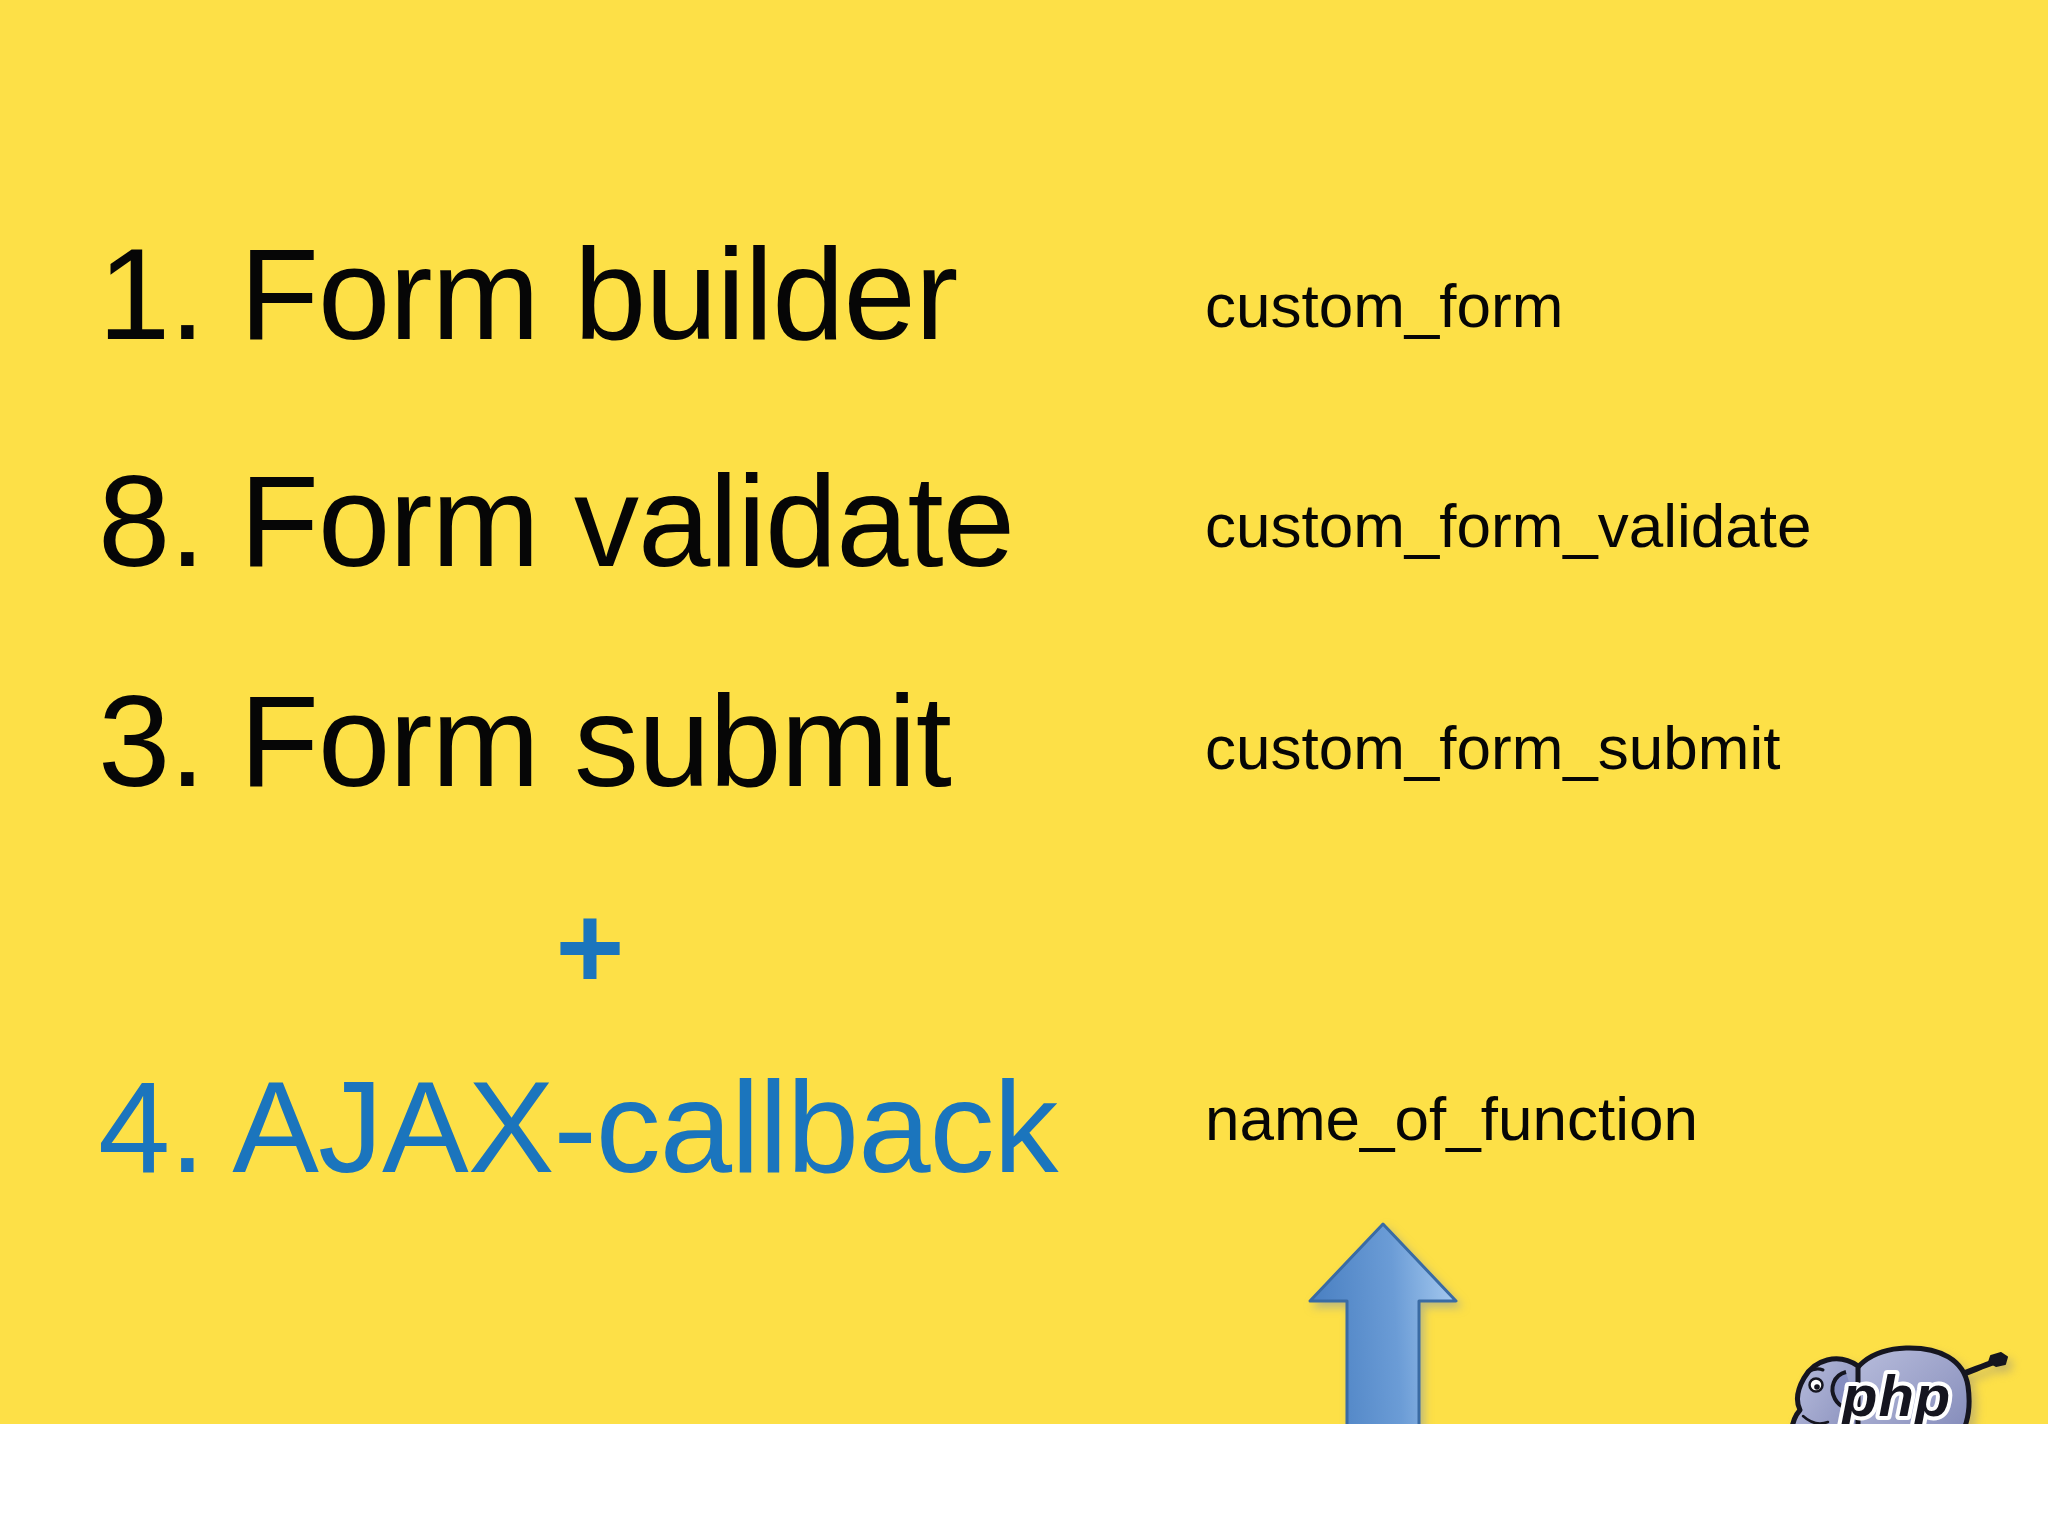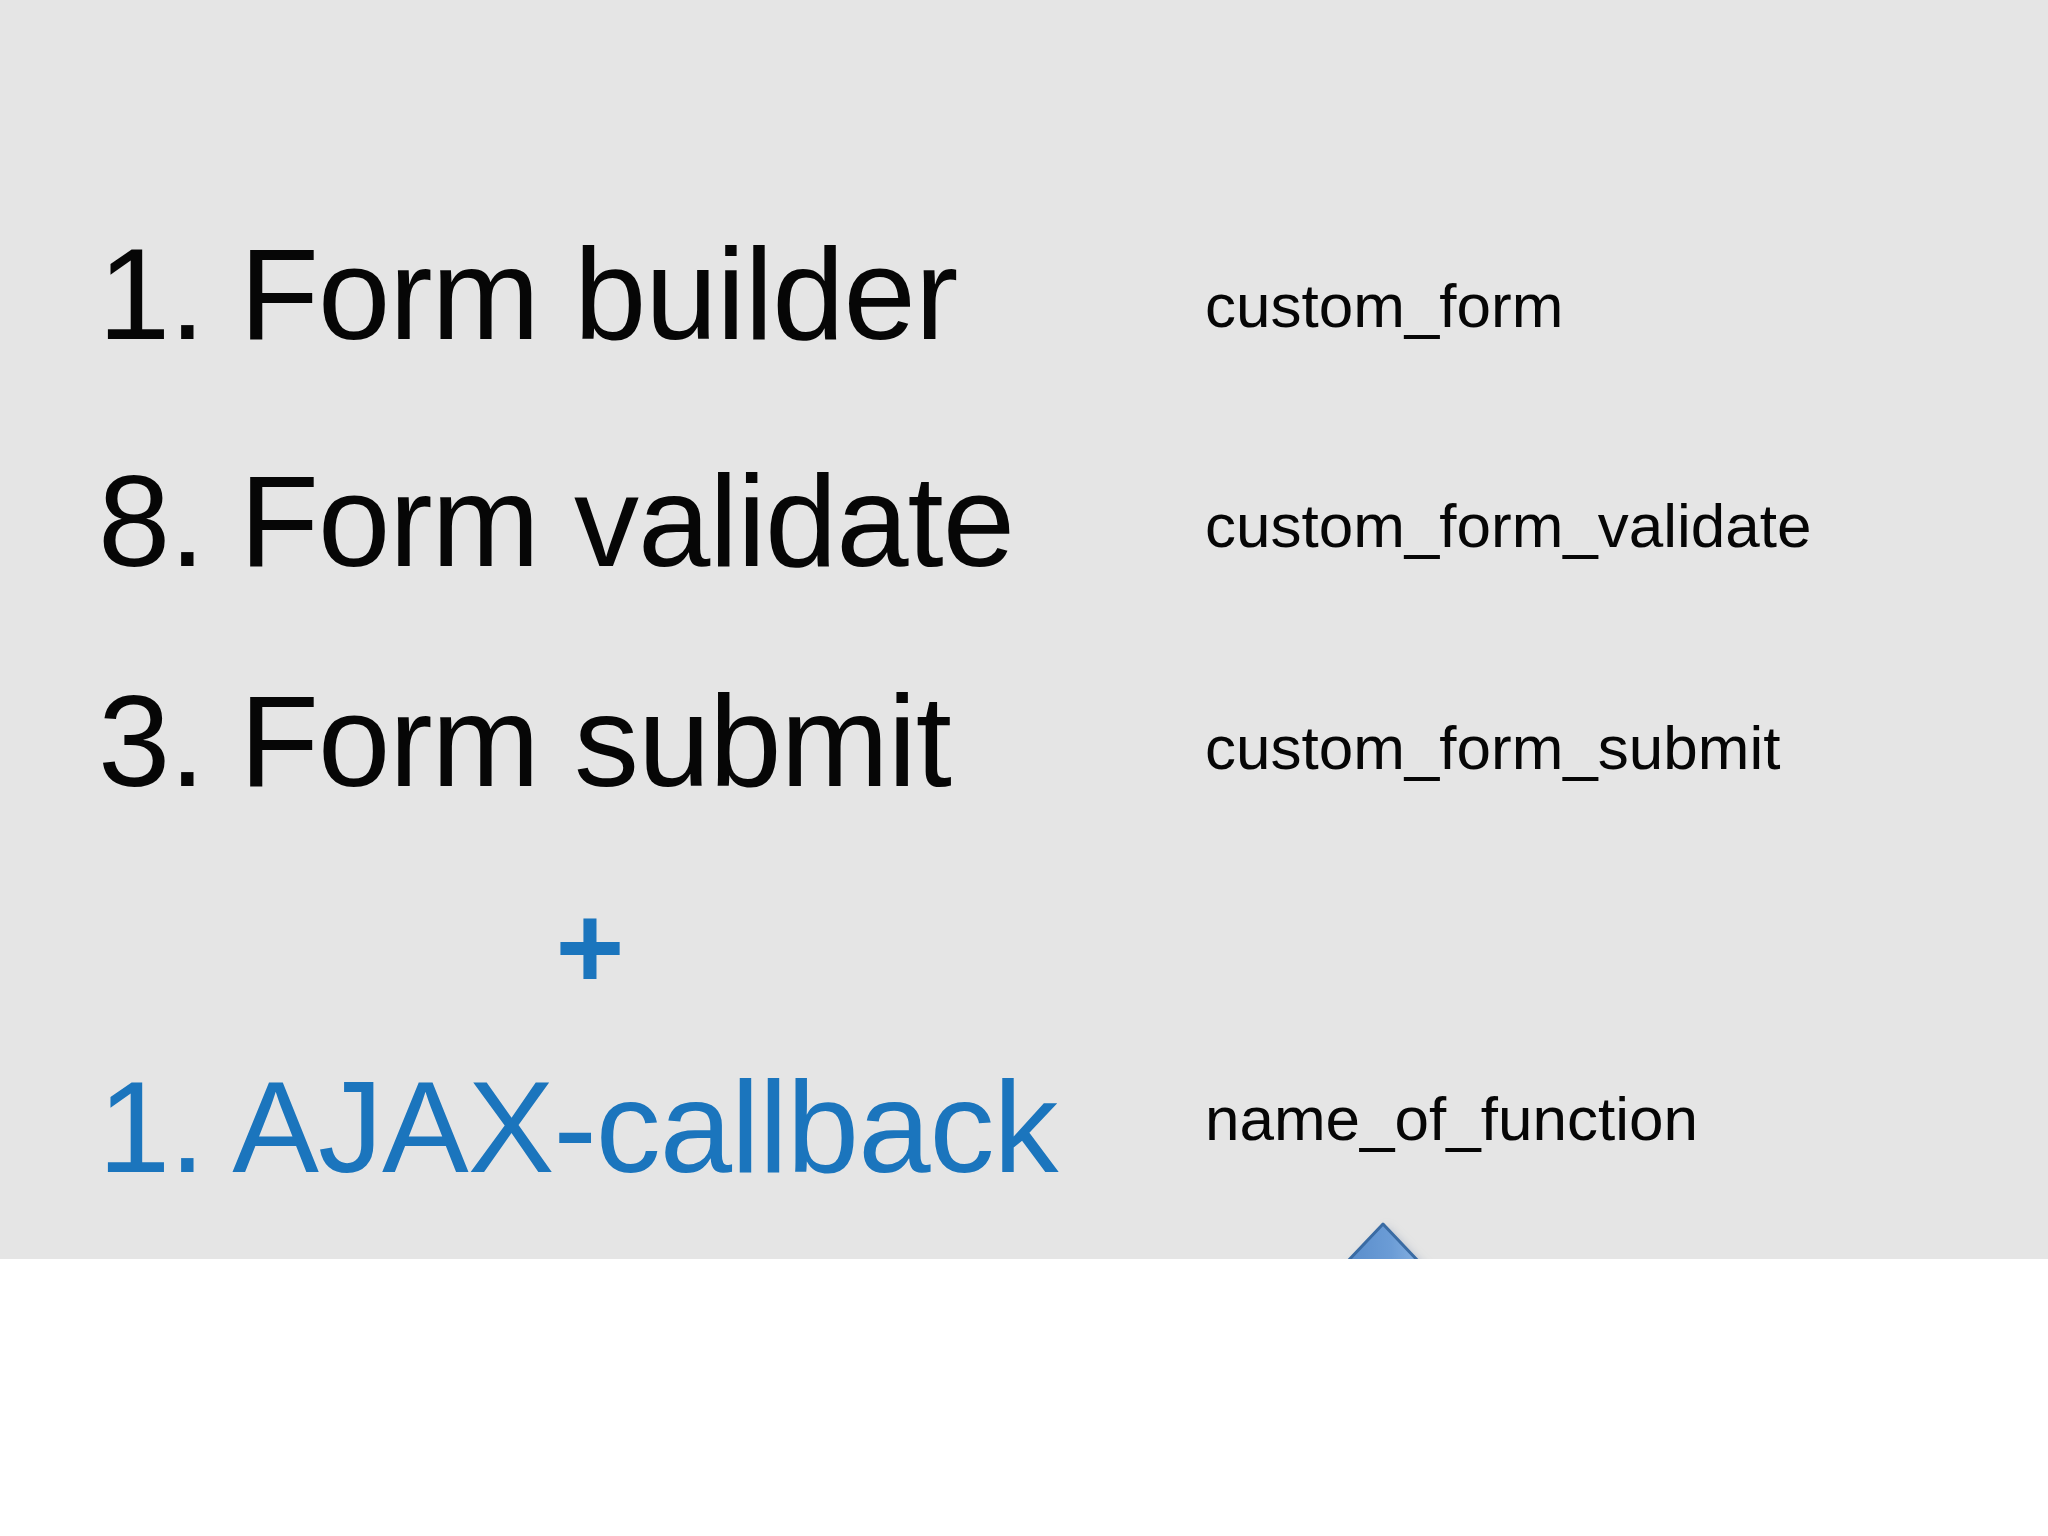--- a/index.html
+++ b/index.html
@@ -6,22 +6,22 @@
     --ink:#060606;
     --accent:#1b75bd;
     --arrow-a:#4a80c2;
     --arrow-b:#aacdf1;
     --arrow-stroke:#3a6ba3;
   }
   *{margin:0;padding:0;box-sizing:border-box;}
   html,body{background:#ffffff;}
   .slide{
     position:relative;
-    width:2048px;height:1259px;
-    background:#e5e5e5;
+    width:2048px;height:1424px;
+    background:#fde047;
     overflow:hidden;
     font-family:"Liberation Sans", sans-serif;
     color:var(--ink);
   }
   .row-left{
     position:absolute;
     left:98px;
     font-size:130px;
     line-height:1.08;
     letter-spacing:-1px;
@@ -68,21 +68,21 @@
 </style>
 </head>
 <body>
 
 <div class="slide">
 
   <div class="row-left l1">1. Form builder</div>
   <div class="row-left l2">8. Form validate</div>
   <div class="row-left l3">3. Form submit</div>
   <div class="plus">+</div>
-  <div class="row-left l4">1. AJAX-callback</div>
+  <div class="row-left l4">4. AJAX-callback</div>
 
   <div class="row-right r1">custom_form</div>
   <div class="row-right r3">custom_form_submit</div>
   <div class="row-right r2">custom_form_validate</div>
   <div class="row-right r4">name_of_function</div>
 
   <svg class="arrow-svg" viewBox="0 0 152 248" xmlns="http://www.w3.org/2000/svg" aria-hidden="true">
     <defs>
       <linearGradient id="agrad" x1="0%" y1="10%" x2="100%" y2="0%">
         <stop offset="0%" style="stop-color:var(--arrow-a,#4a80c2)"></stop>

